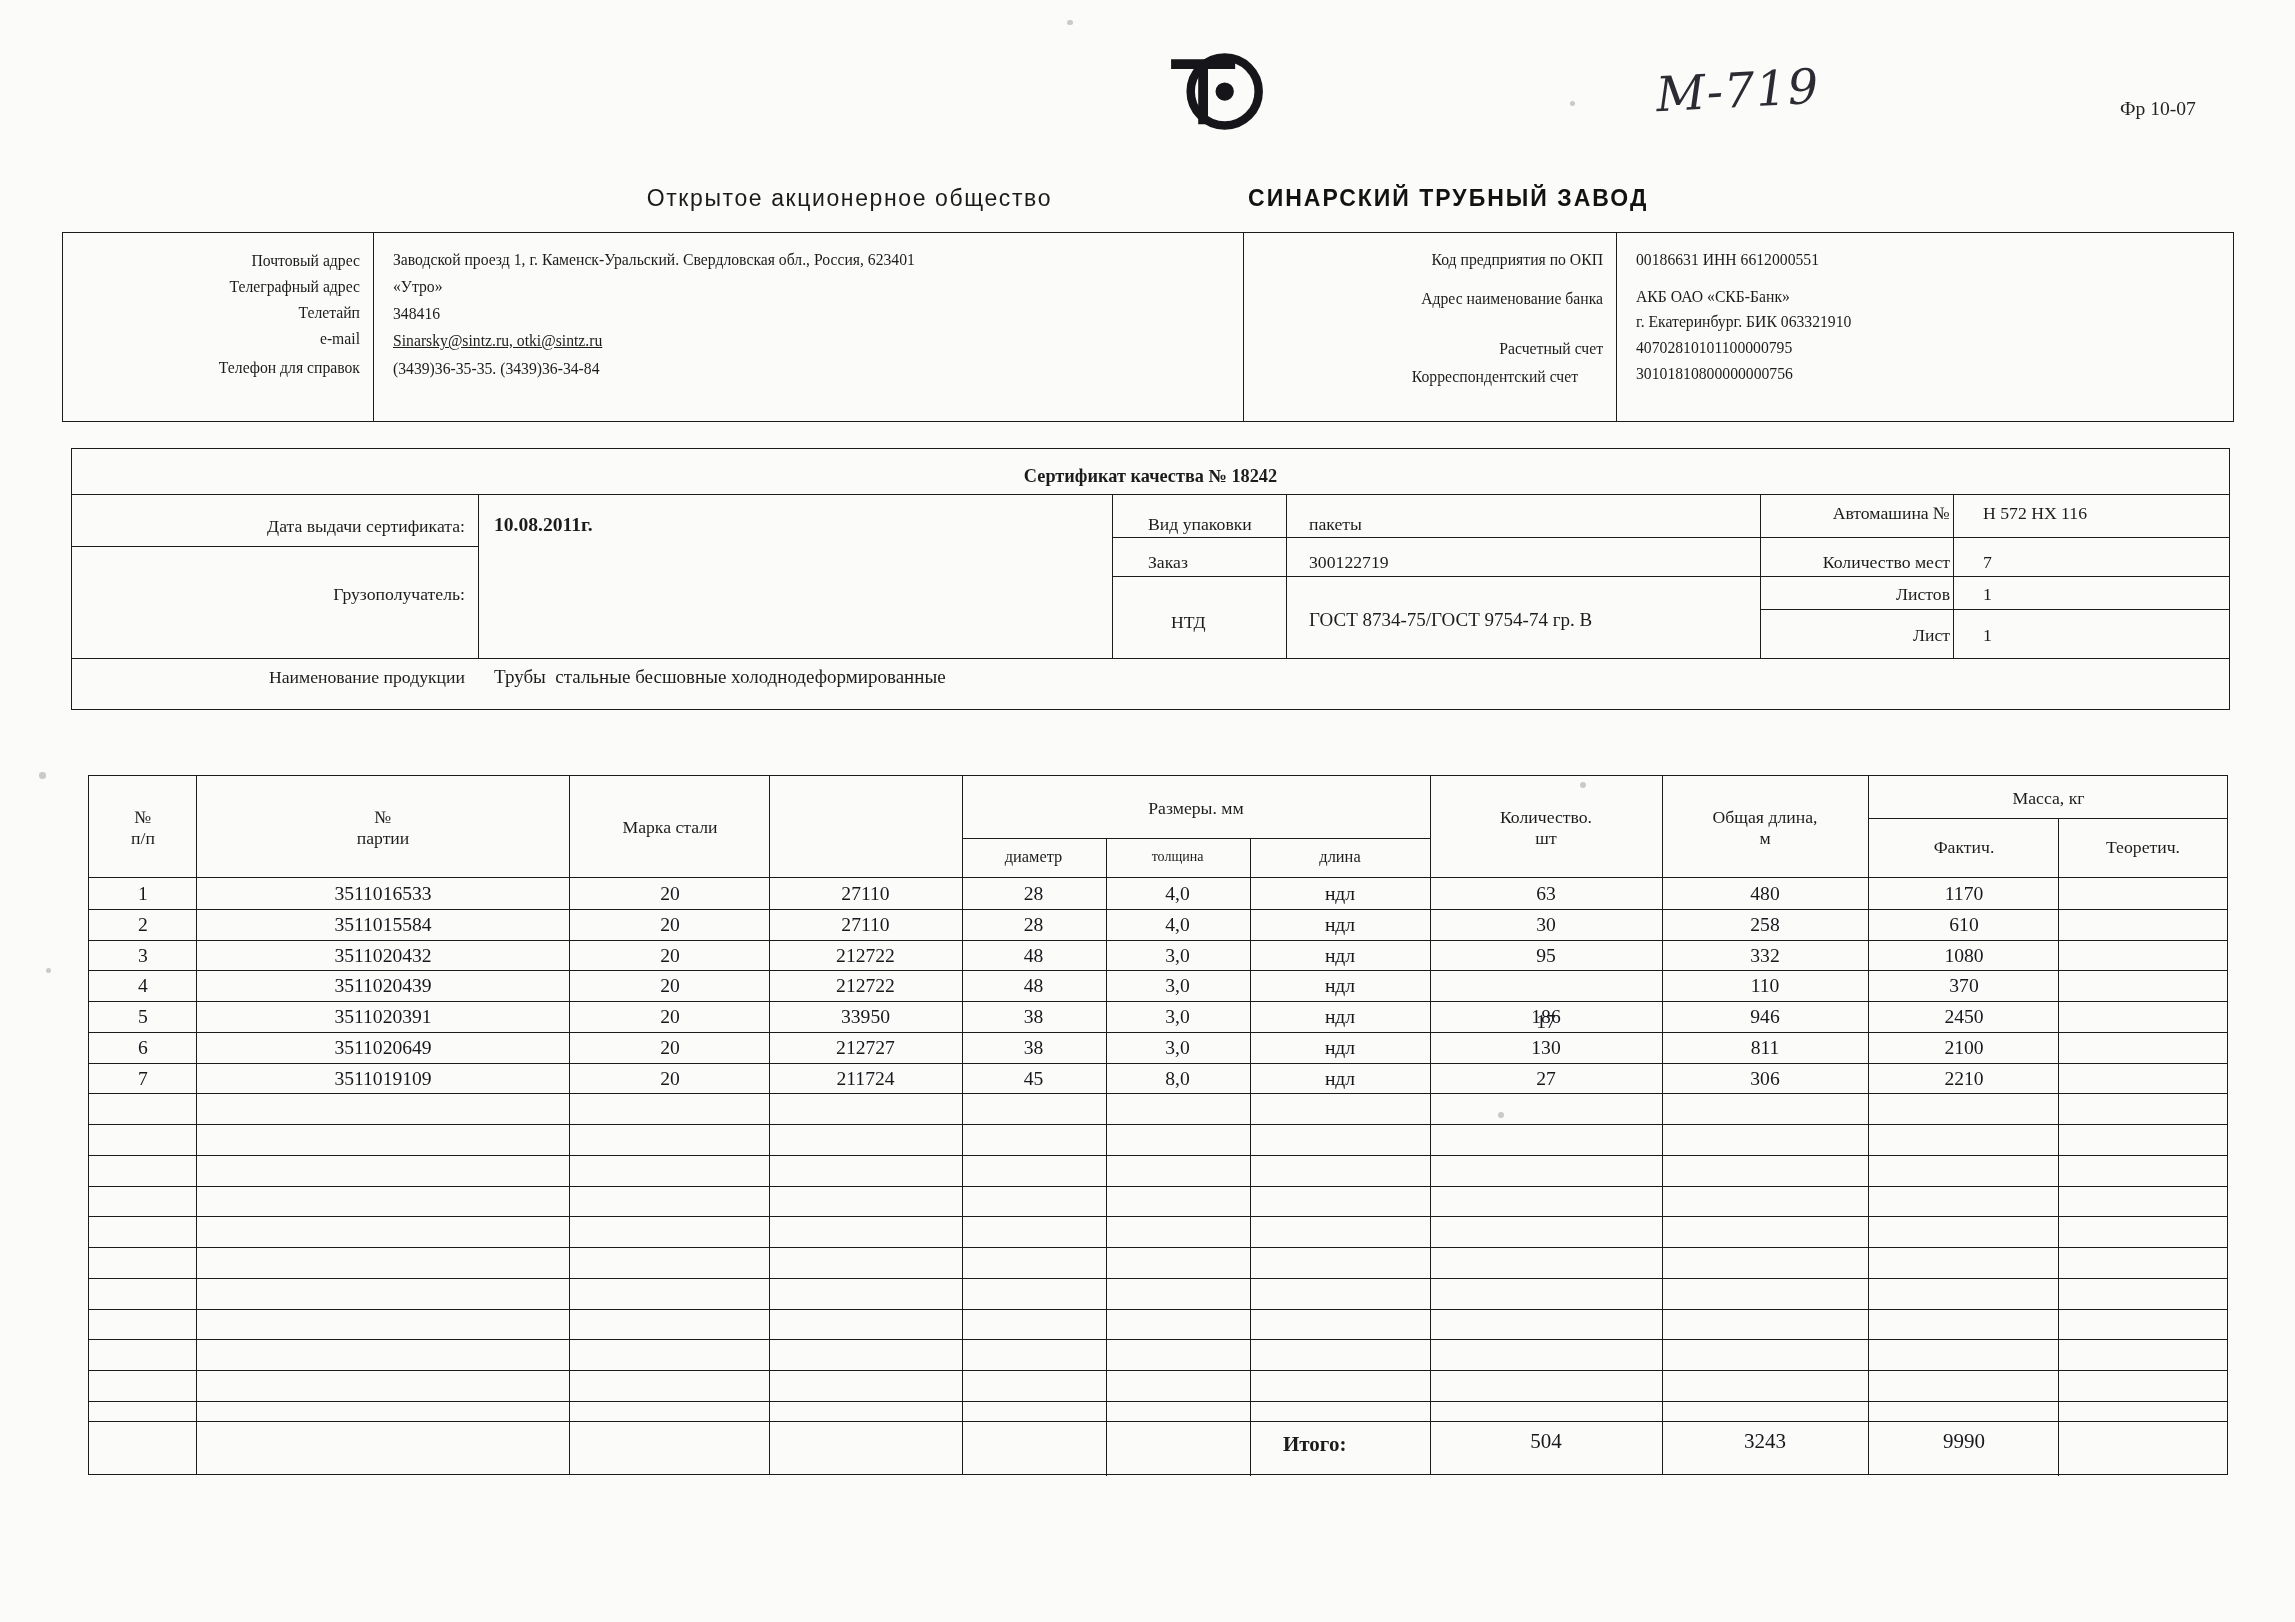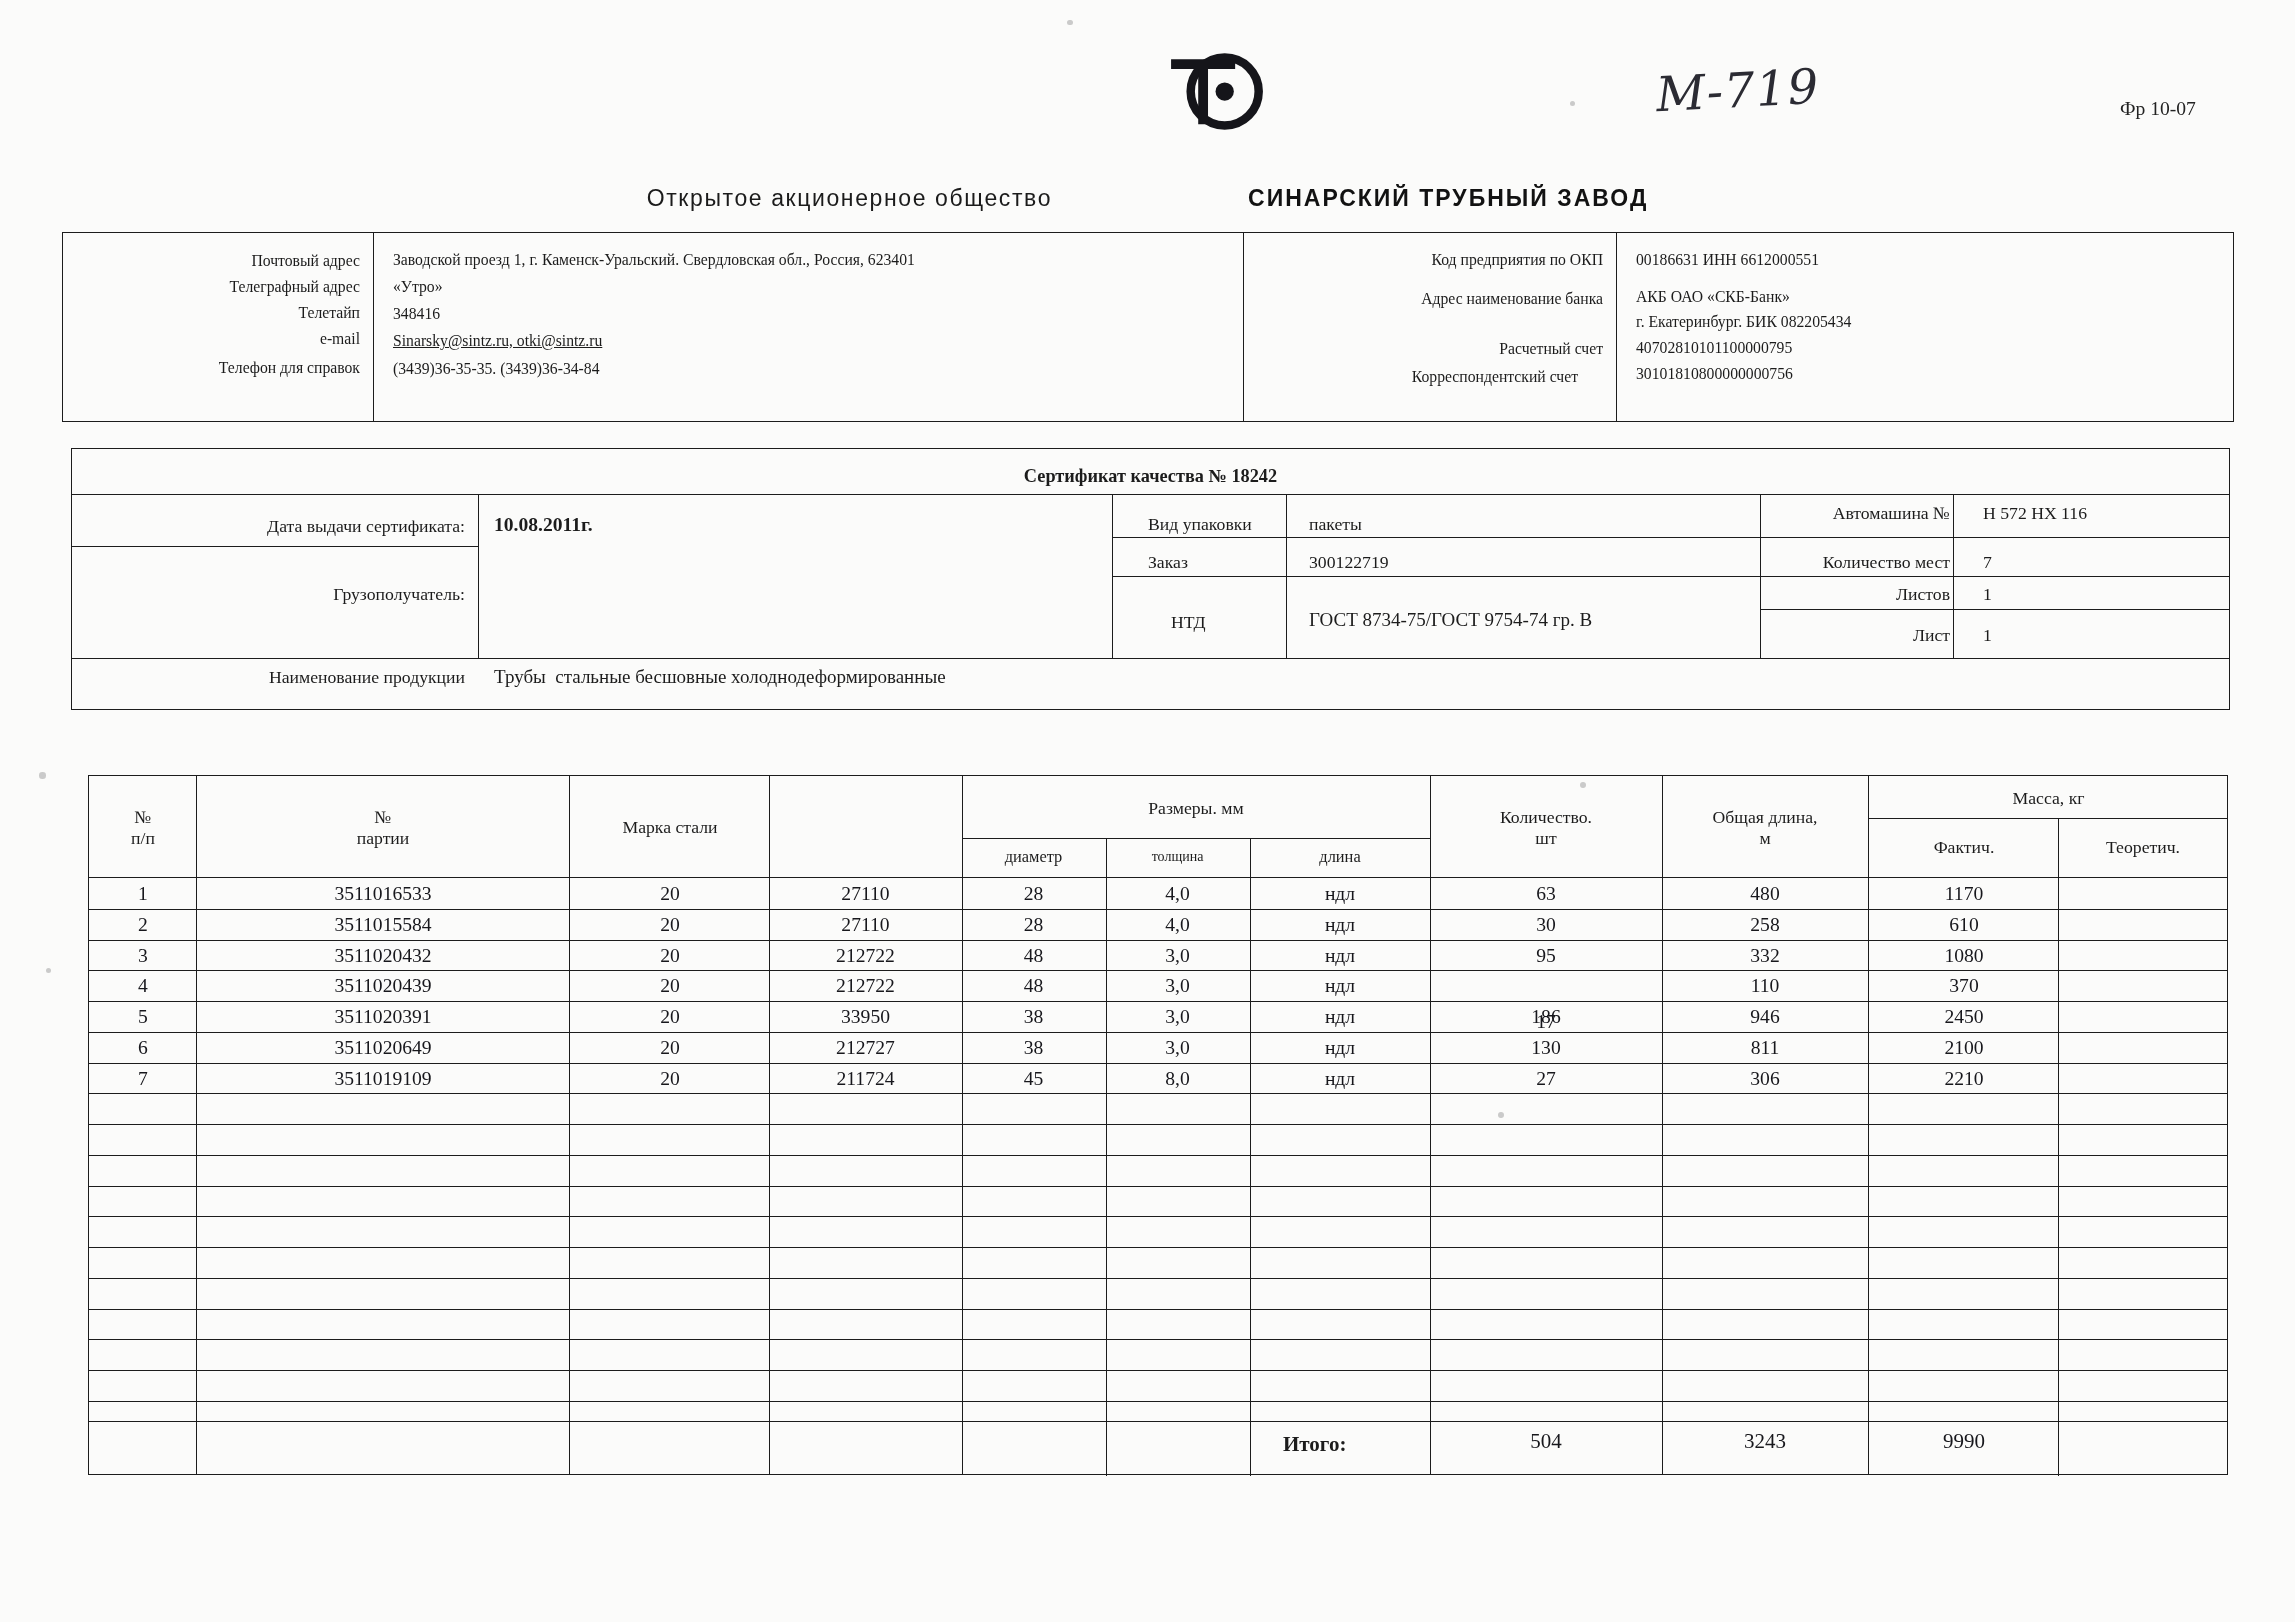--- a/index.html
+++ b/index.html
@@ -164,21 +164,21 @@
   <div class="txt small underline-link" style="left:393px; top:332px;">Sinarsky@sintz.ru, otki@sintz.ru</div>
   <div class="txt small" style="left:393px; top:360px;">(3439)36-35-35. (3439)36-34-84</div>
 
   <div class="txt small right" style="left:1263px; top:251px; width:340px;">Код предприятия по ОКП</div>
   <div class="txt small right" style="left:1263px; top:290px; width:340px;">Адрес наименование банка</div>
   <div class="txt small right" style="left:1263px; top:340px; width:340px;">Расчетный счет</div>
   <div class="txt small right" style="left:1238px; top:368px; width:340px;">Корреспондентский счет</div>
 
   <div class="txt small" style="left:1636px; top:251px;">00186631 ИНН 6612000551</div>
   <div class="txt small" style="left:1636px; top:288px;">АКБ ОАО «СКБ-Банк»</div>
-  <div class="txt small" style="left:1636px; top:313px;">г. Екатеринбург. БИК 082205434</div>
+  <div class="txt small" style="left:1636px; top:313px;">г. Екатеринбург. БИК 063321910</div>
   <div class="txt small" style="left:1636px; top:339px;">40702810101100000795</div>
   <div class="txt small" style="left:1636px; top:365px;">30101810800000000756</div>
 
   <div class="box" id="cert-block"></div>
 
   <div class="hline" style="left:71px; top:494px; width:2159px; height:1.3px;"></div>
   <div class="txt bold center" style="left:71px; top:466px; width:2159px; font-size:18.3px;">Сертификат качества № 18242</div>
 
   <div class="vline" style="left:478px; top:494px; width:1.3px; height:164px;"></div>
   <div class="vline" style="left:1112px; top:494px; width:1.3px; height:164px;"></div>

